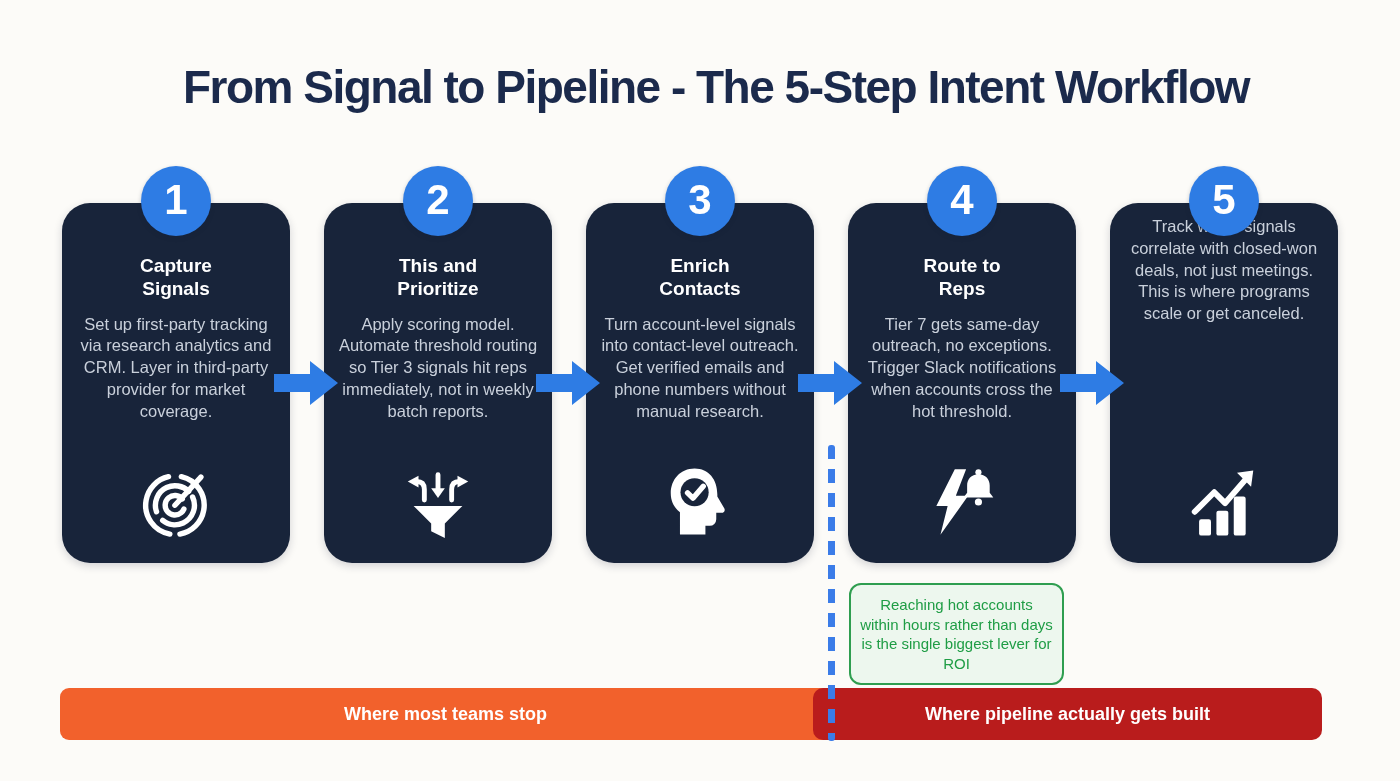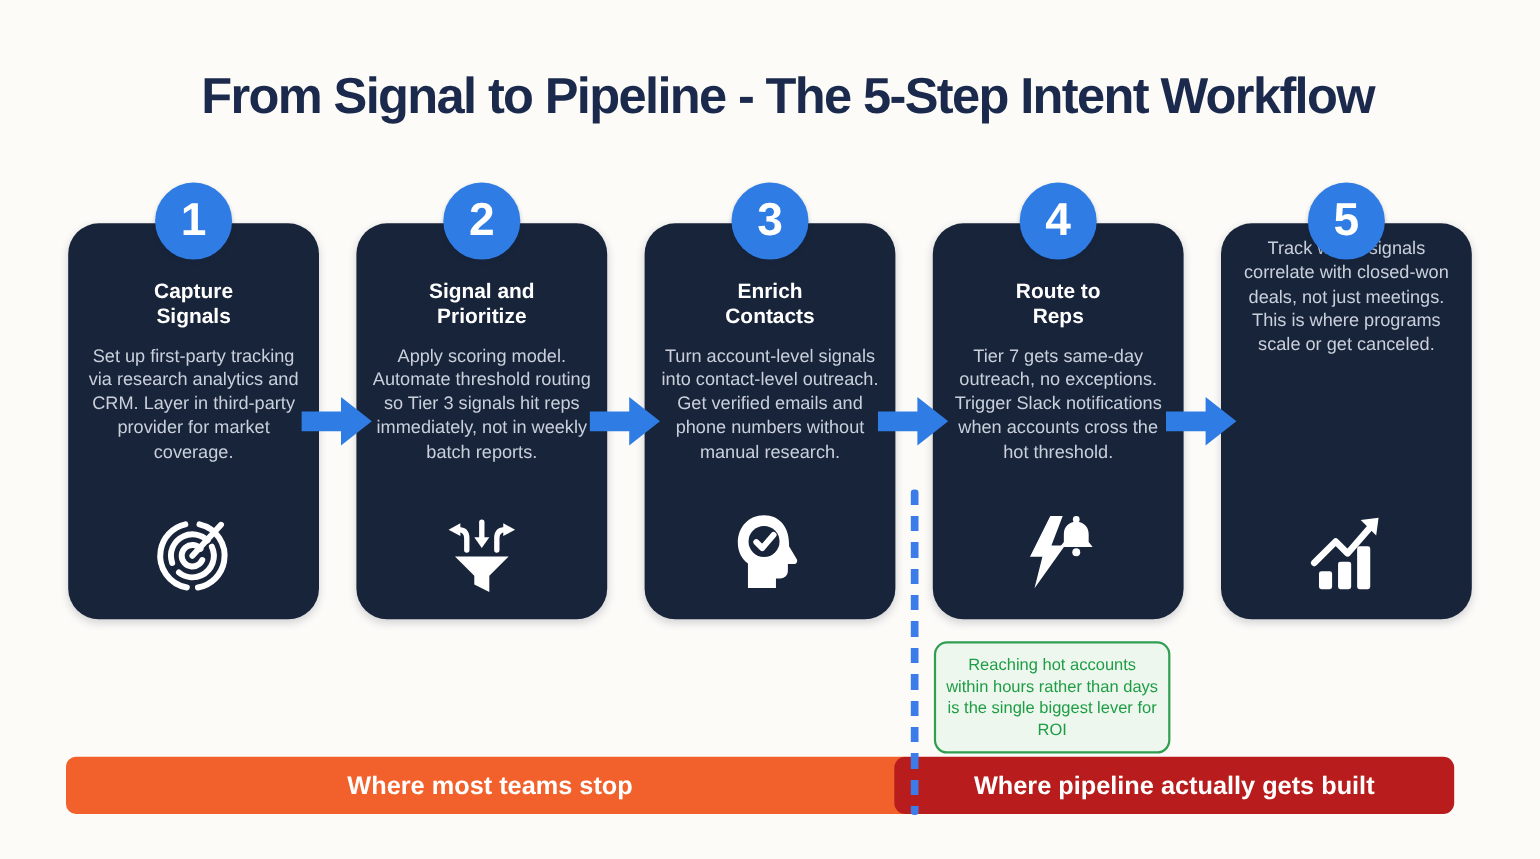--- a/index.html
+++ b/index.html
@@ -85,21 +85,21 @@
     background:#edf7ee; border:2px solid #2f9e50; border-radius:12px;
     padding:10px 8px;
     color:#1f9d45; font-size:15px; line-height:1.3; text-align:center;
     font-weight:500;
   }
 
   
   .banner {
     position:absolute; top:688px; height:52px;
     display:flex; align-items:center; justify-content:center;
-    color:#fff; font-size:23px; font-weight:bold;
+    color:#fff; font-size:18px; font-weight:bold;
   }
   .banner.orange { left:60px; width:771px; background:#f2612c; border-radius:9px; }
   .banner.green  { left:813px; width:509px; background:#b91c1c; border-radius:10px; }
 </style>
 </head>
 <body>
 
 <div class="stage">
 
   <h1 class="page-title">From Signal to Pipeline - The 5-Step Intent Workflow</h1>
@@ -120,21 +120,21 @@
           <line x1="35" y1="39" x2="59" y2="13"></line>
         </g>
       </svg>
     </div>
   </div>
 
   <div class="card c2">
     <div class="badge">
       <span>2</span>
     </div>
-    <h2 class="card-title">Signal and
+    <h2 class="card-title">This and
 Prioritize</h2>
     <p class="card-body">Apply scoring model. Automate threshold routing so Tier 3 signals hit reps immediately, not in weekly batch reports.</p>
     <div class="icon-wrap">
       <svg viewBox="0 0 76 80" aria-hidden="true">
         <g fill="none" stroke="#ffffff" stroke-width="5" stroke-linecap="round">
           <path d="M24,38 L24,27 Q24,19 16,19"></path>
           <path d="M52,38 L52,27 Q52,19 60,19"></path>
           <line x1="38" y1="12" x2="38" y2="27"></line>
         </g>
         <g fill="#ffffff">

